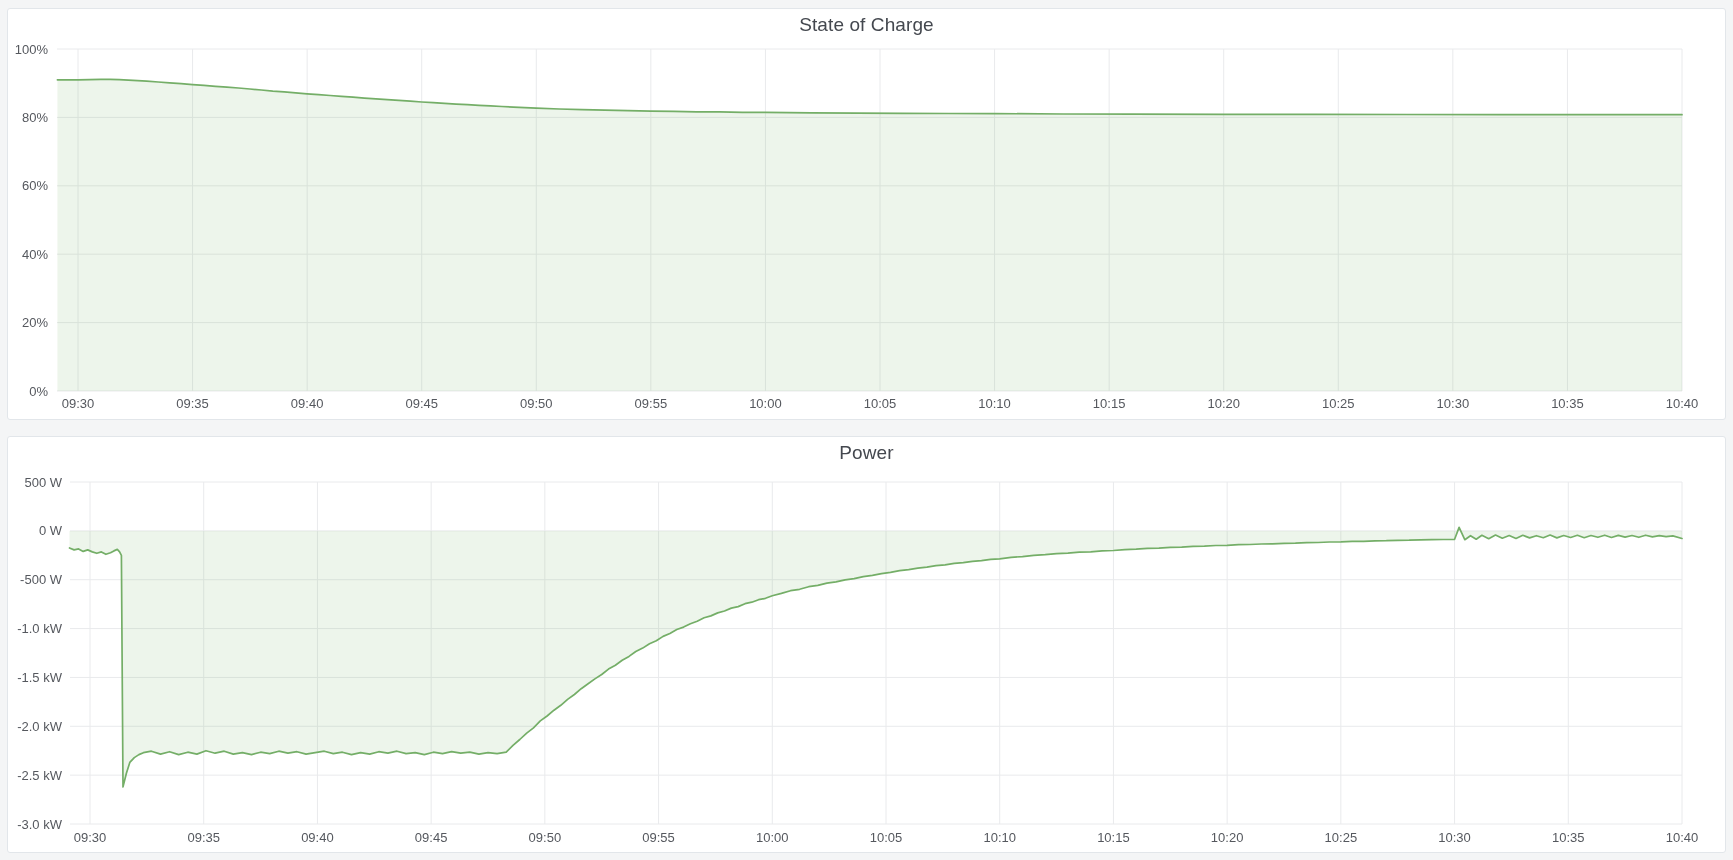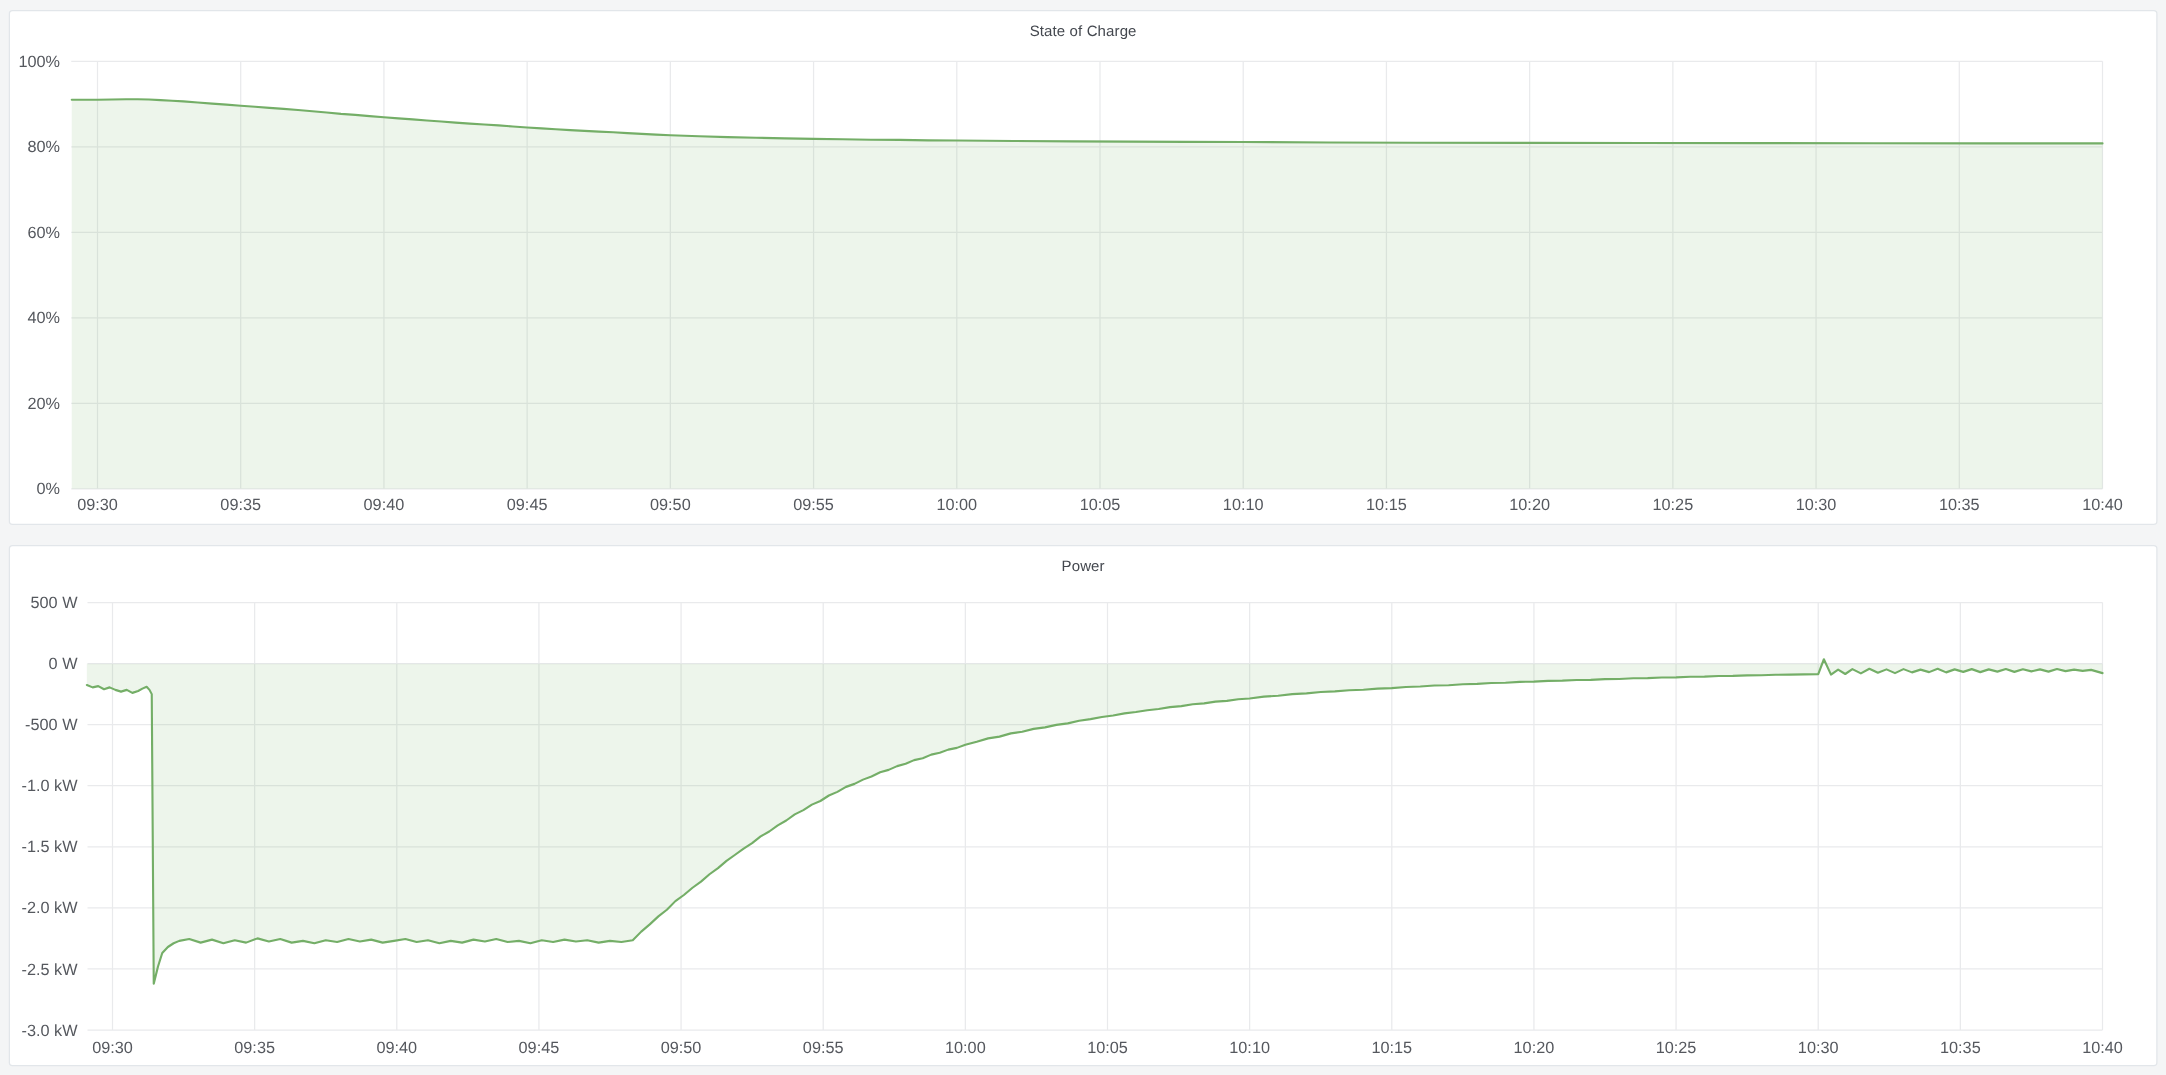--- a/index.html
+++ b/index.html
@@ -13,21 +13,21 @@
     background:#ffffff;
     border:1px solid #e2e6ea;
     border-radius:3px;
     box-sizing:border-box;
   }
   .panel-soc{top:8px;height:412px;}
   .panel-power{top:436px;height:417px;}
   .panel-title{
     margin:0;height:30px;line-height:32px;
     text-align:center;
-    font-size:12px;font-weight:500;color:#44484f;
+    font-size:19px;font-weight:500;color:#44484f;
     letter-spacing:.1px;
   }
   svg.chart{display:block;position:absolute;left:0;top:30px;}
   .yticks text, .xticks text{
     font-family:"Liberation Sans", sans-serif;
     font-size:13px;fill:#55585e;
   }
 </style>
 </head>
 <body>

